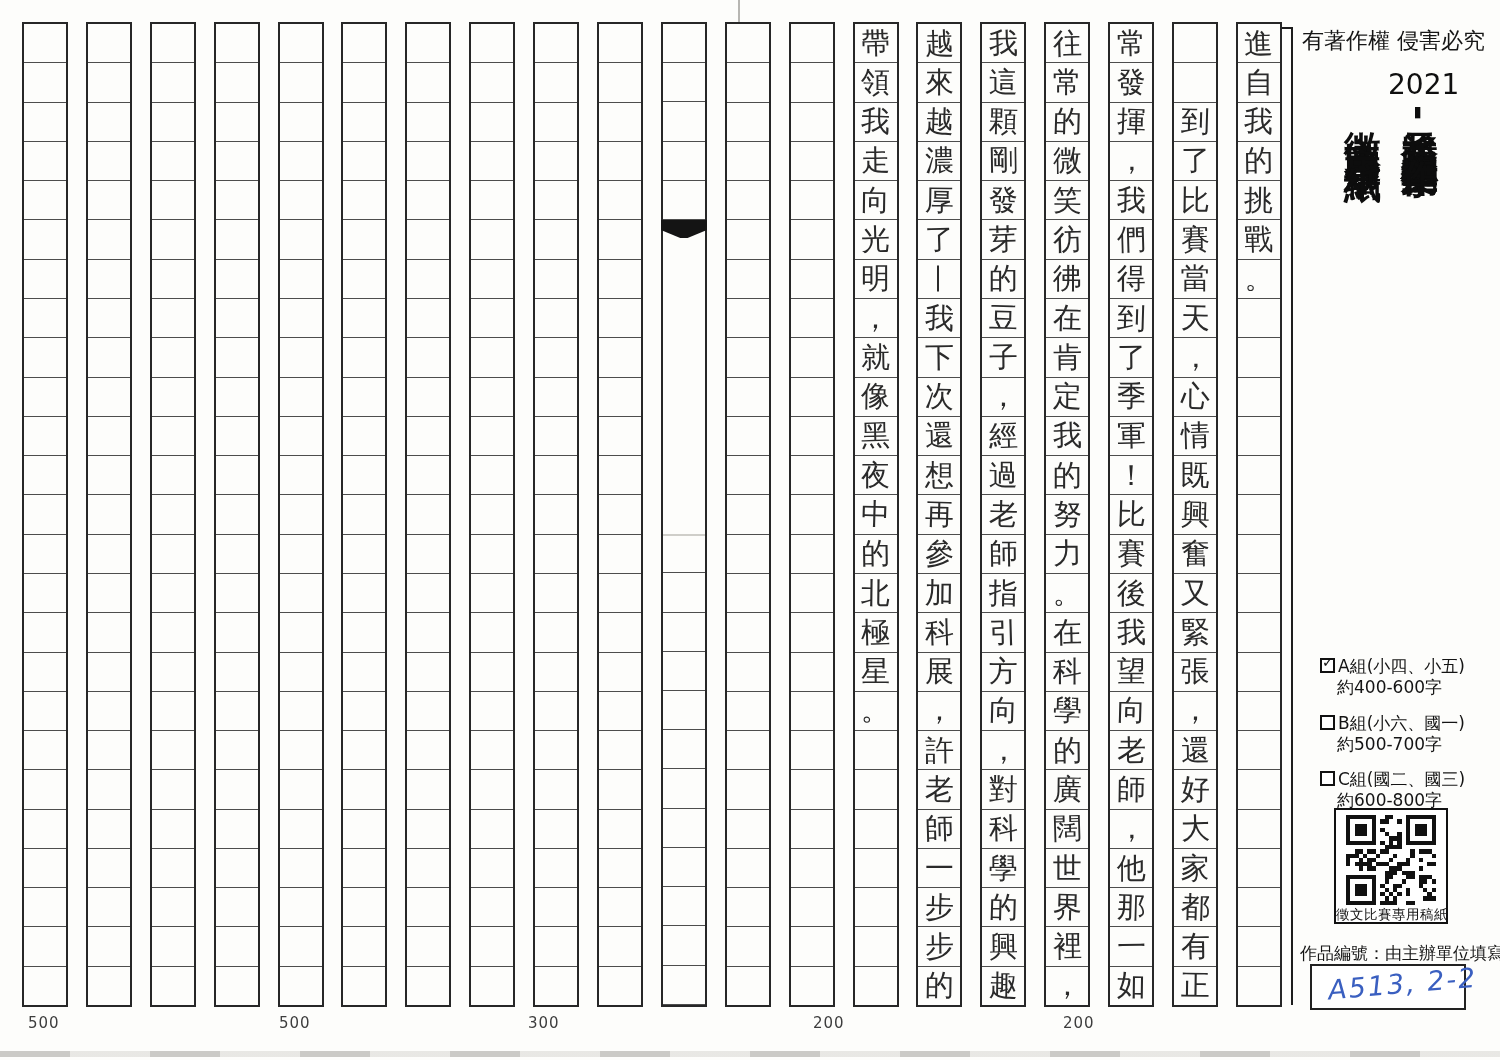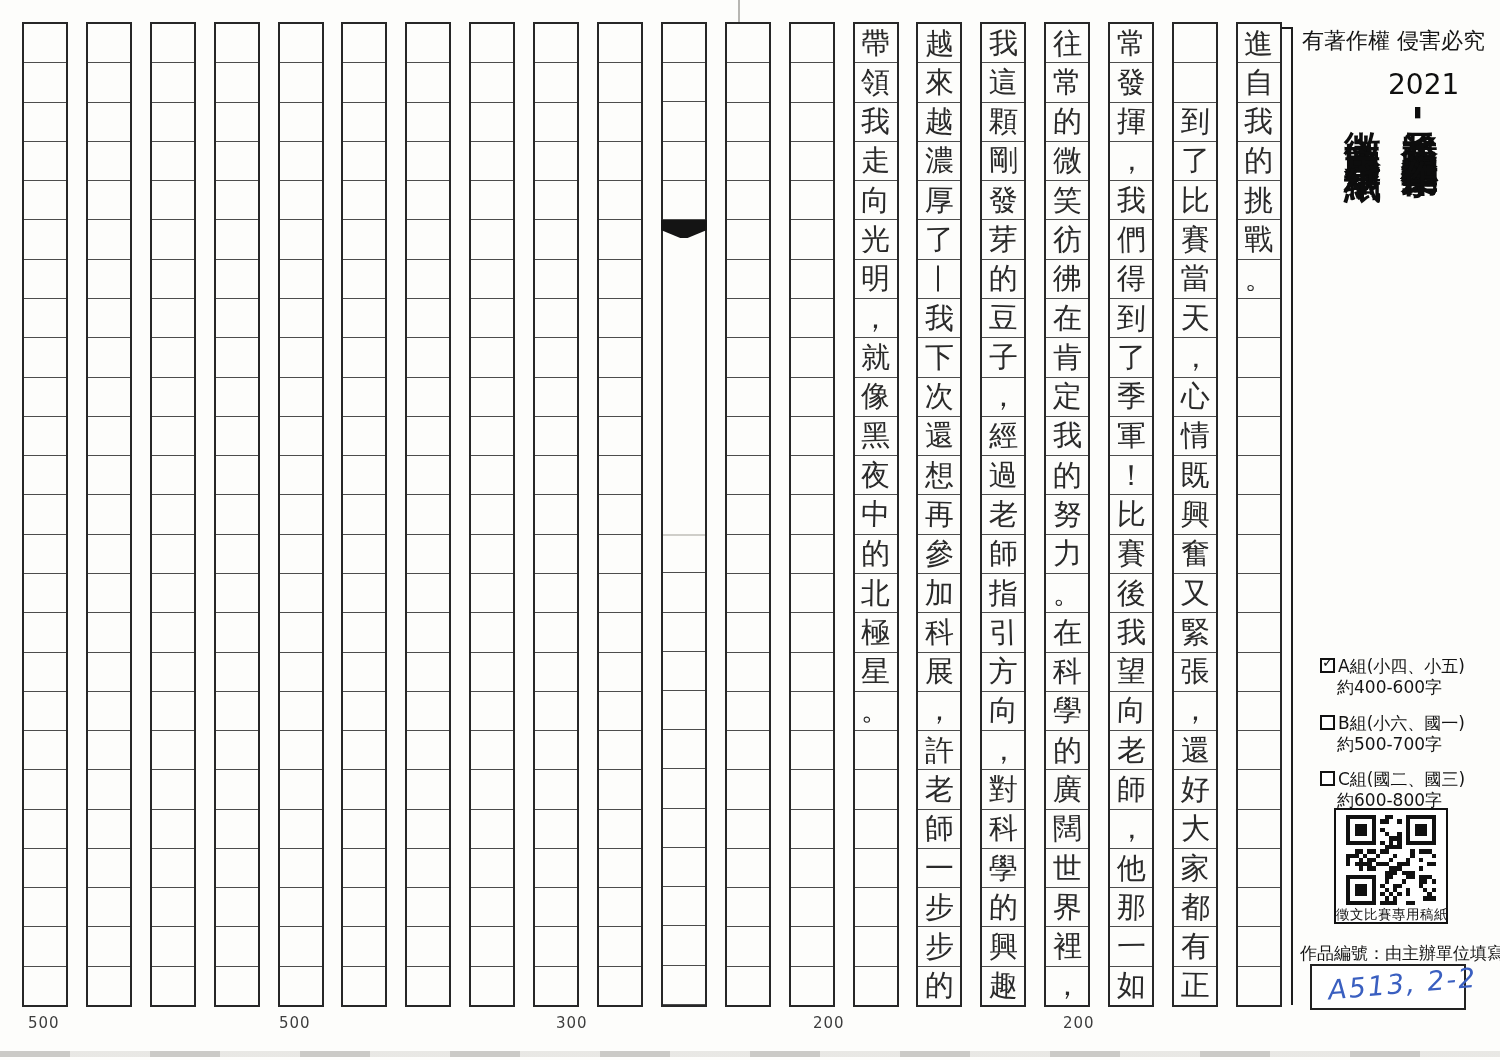--- a/index.html
+++ b/index.html
@@ -38,21 +38,21 @@
   }
   .seam-top { position:absolute; left:738px; top:0; width:2px; height:22px; background:#b7b6b2; }
   .scan-band {
     position:absolute; left:0; top:1051px; width:100%; height:6px;
     background:repeating-linear-gradient(90deg,#cbcac6 0 70px,#dfdedab0 70px 150px);
   }
   
   .marker { position:absolute; top:1014px; font-size:15px; color:#3d3d3d; letter-spacing:1px; }
   .marker:nth-of-type(1){ left:28px; }
   .marker:nth-of-type(2){ left:279px; }
-  .marker:nth-of-type(3){ left:556px; }
+  .marker:nth-of-type(3){ left:528px; }
   .marker:nth-of-type(4){ left:813px; }
   .marker:nth-of-type(5){ left:1063px; }
   
   .divider { position:absolute; left:1291px; top:27px; width:2px; height:978px; background:#1d1d1d; }
   .divider-tick { position:absolute; left:1282px; top:27px; width:11px; height:2px; background:#1d1d1d; }
   .notice { position:absolute; left:1302px; top:26px; font-size:22px; color:#161616; white-space:nowrap; }
   .year   { position:absolute; left:1388px; top:68px; width:58px; text-align:center; font-size:28px; color:#0f0f0f; }
   .vtitle {
     position:absolute; writing-mode:vertical-rl; text-orientation:mixed;
     font-weight:bold; color:#0d0d0d; white-space:nowrap;

